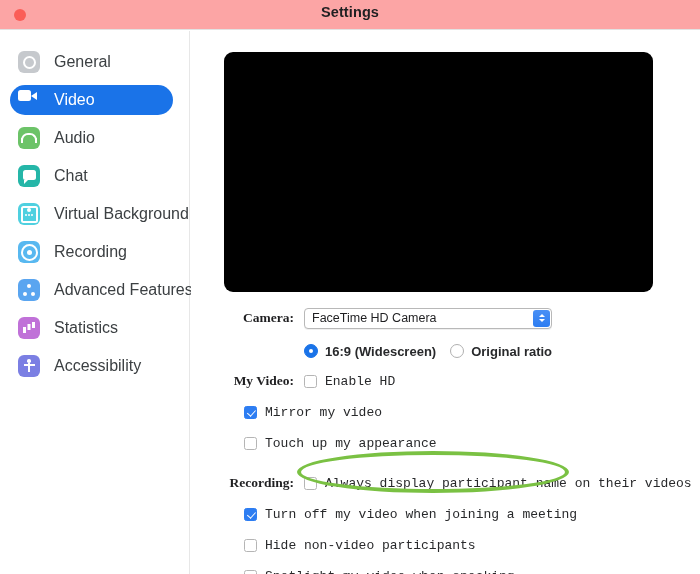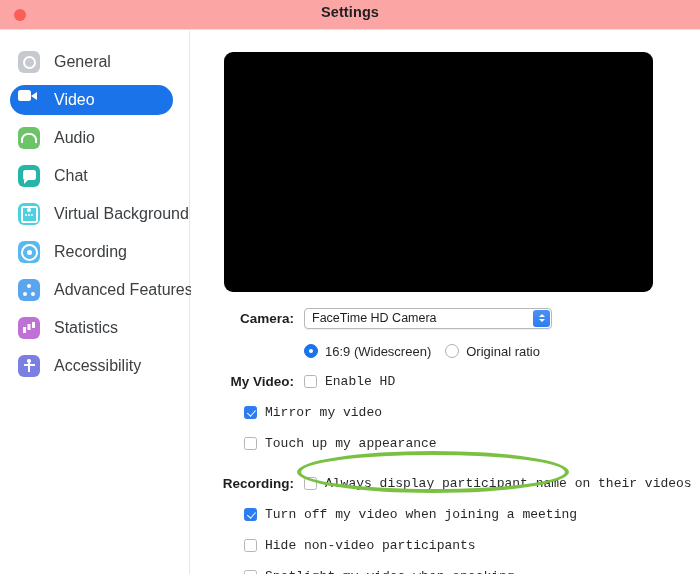--- a/index.html
+++ b/index.html
@@ -253,20 +253,21 @@
     position: relative;
   }
   .flabel {
     width: 113px;
     text-align: right;
     font-size: 13.5px;
     font-weight: 700;
     color: #1f1f21;
     flex: 0 0 113px;
     padding-right: 10px;
+    font-family: Liberation Serif, serif;
   }
 
   
   .row-camera { height: 24px; margin-bottom: 10px; }
   .select {
     position: relative;
     width: 248px;
     height: 21px;
     background: #ffffff;
     border: 1px solid #b8b8b8;
@@ -295,21 +296,21 @@
   }
   .chev-up, .chev-dn {
     width: 0; height: 0;
     border-left: 3.2px solid transparent;
     border-right: 3.2px solid transparent;
   }
   .chev-up { border-bottom: 3.6px solid #ffffff; }
   .chev-dn { border-top: 3.6px solid #ffffff; }
 
   
-  .row-ratio { height: 22px; margin-bottom: 8px; padding-left: 113px; }
+  .row-ratio { height: 22px; margin-bottom: 8px; padding-left: 113px; font-weight: bold; }
   .radio-item {
     display: flex;
     align-items: center;
     margin-right: 14px;
   }
   .radio {
     width: 14px; height: 14px;
     border-radius: 50%;
     border: 1px solid #b0b0b0;
     background: #ffffff;

